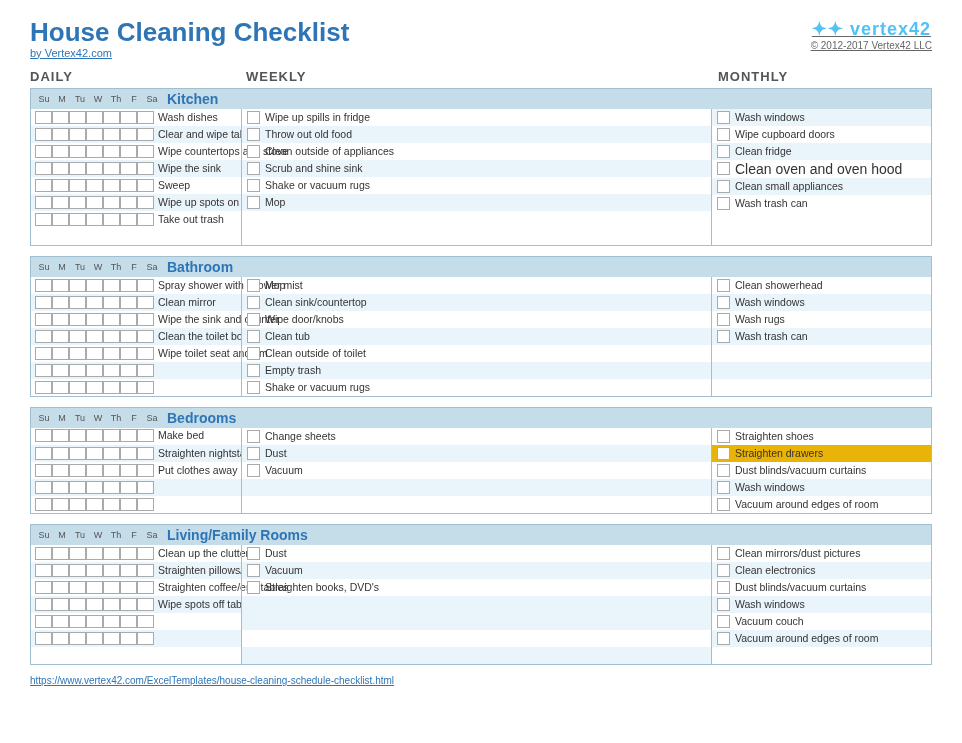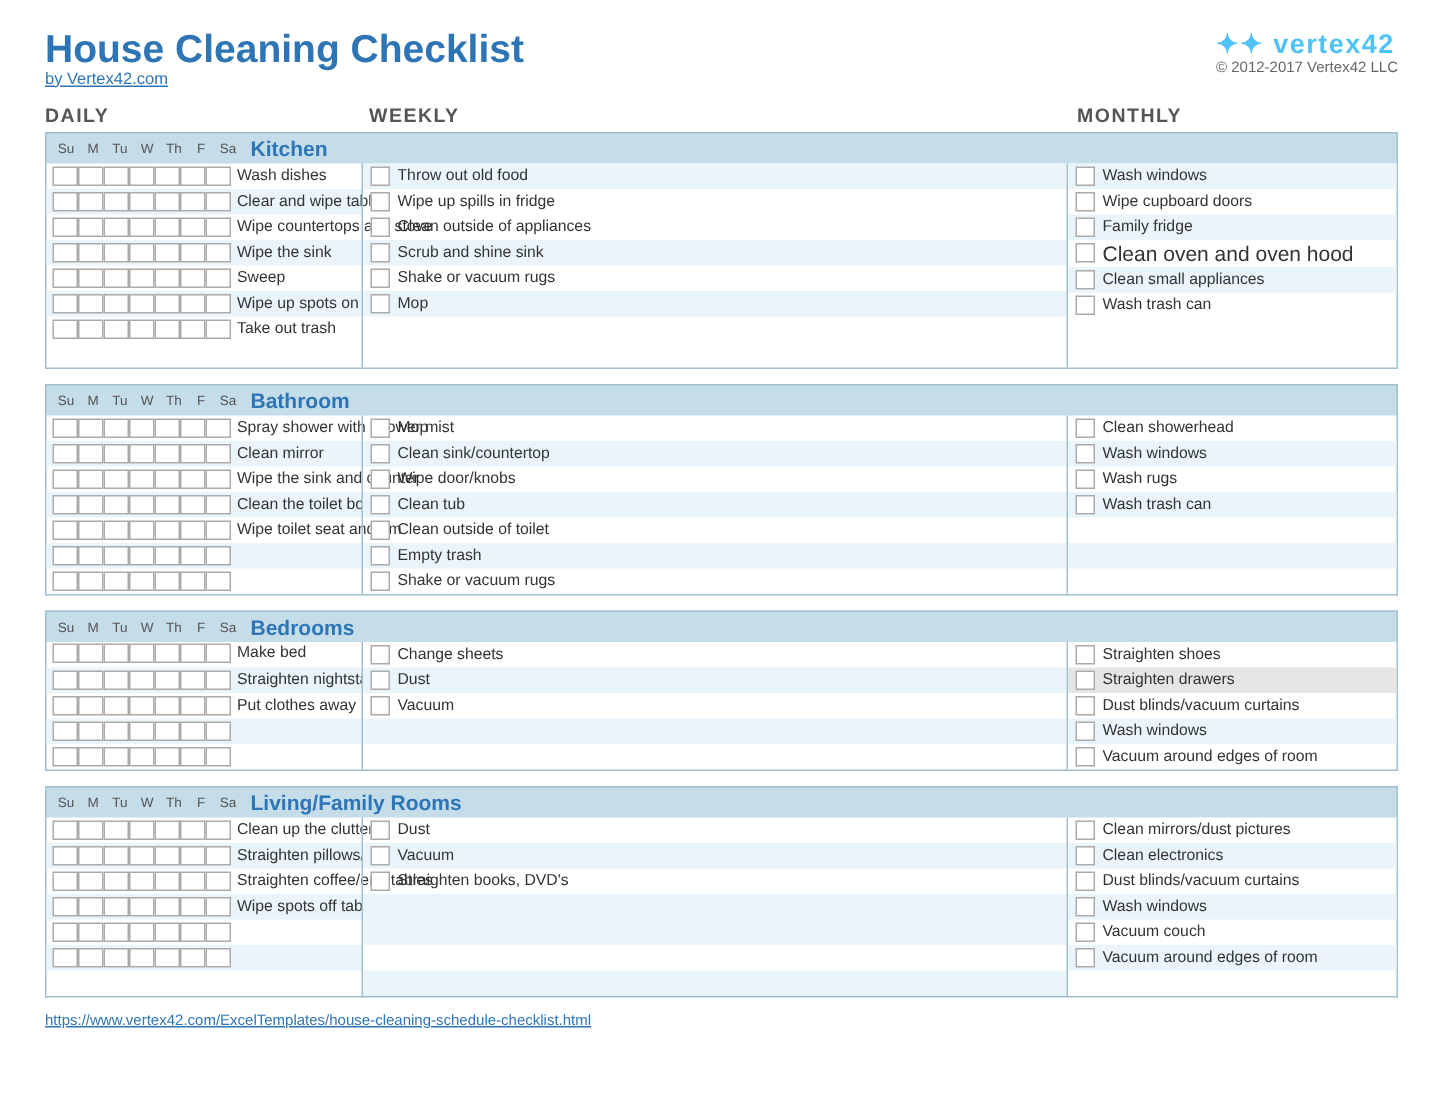--- a/index.html
+++ b/index.html
@@ -23,23 +23,24 @@
       color: #2e75b6;
       font-weight: bold;
       line-height: 1.1;
     }
     .title-block a {
       font-size: 11px;
       color: #2e75b6;
       text-decoration: underline;
     }
     .logo-block {
-      text-align: left;
+      text-align: center;
       font-size: 10px;
       color: #666;
+      text-decoration: underline;
     }
     .logo-text {
       font-size: 18px;
       color: #2e75b6;
       font-weight: bold;
       letter-spacing: 1px;
     }
     .logo-text span { color: #4fc3f7; }
 
     .footer-url {
@@ -165,27 +166,27 @@
               <span style="width: 17px; height: 13px; border: 1px solid rgb(170, 170, 170); background: rgb(255, 255, 255); display: inline-block; flex-shrink: 0;"></span>
               <span style="width: 17px; height: 13px; border: 1px solid rgb(170, 170, 170); background: rgb(255, 255, 255); display: inline-block; flex-shrink: 0;"></span>
               <span style="width: 17px; height: 13px; border: 1px solid rgb(170, 170, 170); background: rgb(255, 255, 255); display: inline-block; flex-shrink: 0;"></span>
               <span style="width: 17px; height: 13px; border: 1px solid rgb(170, 170, 170); background: rgb(255, 255, 255); display: inline-block; flex-shrink: 0;"></span>
               <span style="width: 17px; height: 13px; border: 1px solid rgb(170, 170, 170); background: rgb(255, 255, 255); display: inline-block; flex-shrink: 0;"></span>
             </div>
             <span style="font-size: 10.5px; color: rgb(51, 51, 51); white-space: nowrap;">Take out trash</span>
           </div>
         </div>
         <div style="border-left: 1px solid rgb(160, 191, 208);">
+          <div style="display: flex; align-items: center; min-height: 17px; padding: 1px 5px;">
+            <span style="width: 13px; height: 13px; border: 1px solid rgb(170, 170, 170); background: rgb(255, 255, 255); display: inline-block; flex-shrink: 0; margin-right: 5px;"></span>
+            <span style="font-size: 10.5px; color: rgb(51, 51, 51);">Wipe up spills in fridge</span>
+          </div>
           <div style="display: flex; align-items: center; min-height: 17px; padding: 1px 5px; background: rgb(234, 244, 251);">
             <span style="width: 13px; height: 13px; border: 1px solid rgb(170, 170, 170); background: rgb(255, 255, 255); display: inline-block; flex-shrink: 0; margin-right: 5px;"></span>
             <span style="font-size: 10.5px; color: rgb(51, 51, 51);">Throw out old food</span>
-          </div>
-          <div style="display: flex; align-items: center; min-height: 17px; padding: 1px 5px;">
-            <span style="width: 13px; height: 13px; border: 1px solid rgb(170, 170, 170); background: rgb(255, 255, 255); display: inline-block; flex-shrink: 0; margin-right: 5px;"></span>
-            <span style="font-size: 10.5px; color: rgb(51, 51, 51);">Wipe up spills in fridge</span>
           </div>
           <div style="display: flex; align-items: center; min-height: 17px; padding: 1px 5px;">
             <span style="width: 13px; height: 13px; border: 1px solid rgb(170, 170, 170); background: rgb(255, 255, 255); display: inline-block; flex-shrink: 0; margin-right: 5px;"></span>
             <span style="font-size: 10.5px; color: rgb(51, 51, 51);">Clean outside of appliances</span>
           </div>
           <div style="display: flex; align-items: center; min-height: 17px; padding: 1px 5px; background: rgb(234, 244, 251);">
             <span style="width: 13px; height: 13px; border: 1px solid rgb(170, 170, 170); background: rgb(255, 255, 255); display: inline-block; flex-shrink: 0; margin-right: 5px;"></span>
             <span style="font-size: 10.5px; color: rgb(51, 51, 51);">Scrub and shine sink</span>
           </div>
           <div style="display: flex; align-items: center; min-height: 17px; padding: 1px 5px;">
@@ -203,21 +204,21 @@
           <div style="display: flex; align-items: center; min-height: 17px; padding: 1px 5px; background: rgb(234, 244, 251);">
             <span style="width: 13px; height: 13px; border: 1px solid rgb(170, 170, 170); background: rgb(255, 255, 255); display: inline-block; flex-shrink: 0; margin-right: 5px;"></span>
             <span style="font-size: 10.5px; color: rgb(51, 51, 51);">Wash windows</span>
           </div>
           <div style="display: flex; align-items: center; min-height: 17px; padding: 1px 5px;">
             <span style="width: 13px; height: 13px; border: 1px solid rgb(170, 170, 170); background: rgb(255, 255, 255); display: inline-block; flex-shrink: 0; margin-right: 5px;"></span>
             <span style="font-size: 10.5px; color: rgb(51, 51, 51);">Wipe cupboard doors</span>
           </div>
           <div style="display: flex; align-items: center; min-height: 17px; padding: 1px 5px; background: rgb(234, 244, 251);">
             <span style="width: 13px; height: 13px; border: 1px solid rgb(170, 170, 170); background: rgb(255, 255, 255); display: inline-block; flex-shrink: 0; margin-right: 5px;"></span>
-            <span style="font-size: 10.5px; color: rgb(51, 51, 51);">Family fridge</span>
+            <span style="font-size: 10.5px; color: rgb(51, 51, 51);">Clean fridge</span>
           </div>
           <div style="display: flex; align-items: center; min-height: 17px; padding: 1px 5px;">
             <span style="width: 13px; height: 13px; border: 1px solid rgb(170, 170, 170); background: rgb(255, 255, 255); display: inline-block; flex-shrink: 0; margin-right: 5px;"></span>
             <span style="font-size: 14px; color: rgb(51, 51, 51);">Clean oven and oven hood</span>
           </div>
           <div style="display: flex; align-items: center; min-height: 17px; padding: 1px 5px; background: rgb(234, 244, 251);">
             <span style="width: 13px; height: 13px; border: 1px solid rgb(170, 170, 170); background: rgb(255, 255, 255); display: inline-block; flex-shrink: 0; margin-right: 5px;"></span>
             <span style="font-size: 10.5px; color: rgb(51, 51, 51);">Clean small appliances</span>
           </div>
           <div style="display: flex; align-items: center; min-height: 17px; padding: 1px 5px;">
@@ -466,21 +467,21 @@
             <span style="font-size: 10.5px; color: rgb(51, 51, 51);">Vacuum</span>
           </div>
           <div style="display: flex; align-items: center; min-height: 17px; padding: 1px 5px; background: rgb(234, 244, 251);"></div>
           <div style="display: flex; align-items: center; min-height: 17px; padding: 1px 5px;"></div>
         </div>
         <div style="border-left: 1px solid rgb(160, 191, 208);">
           <div style="display: flex; align-items: center; min-height: 17px; padding: 1px 5px;">
             <span style="width: 13px; height: 13px; border: 1px solid rgb(170, 170, 170); background: rgb(255, 255, 255); display: inline-block; flex-shrink: 0; margin-right: 5px;"></span>
             <span style="font-size: 10.5px; color: rgb(51, 51, 51);">Straighten shoes</span>
           </div>
-          <div style="display: flex; align-items: center; min-height: 17px; padding: 1px 5px; background: #e5e5e5;">
+          <div style="display: flex; align-items: center; min-height: 17px; padding: 1px 5px; background: #eab308;">
             <span style="width: 13px; height: 13px; border: 1px solid rgb(170, 170, 170); background: rgb(255, 255, 255); display: inline-block; flex-shrink: 0; margin-right: 5px;"></span>
             <span style="font-size: 10.5px; color: rgb(51, 51, 51);">Straighten drawers</span>
           </div>
           <div style="display: flex; align-items: center; min-height: 17px; padding: 1px 5px;">
             <span style="width: 13px; height: 13px; border: 1px solid rgb(170, 170, 170); background: rgb(255, 255, 255); display: inline-block; flex-shrink: 0; margin-right: 5px;"></span>
             <span style="font-size: 10.5px; color: rgb(51, 51, 51);">Dust blinds/vacuum curtains</span>
           </div>
           <div style="display: flex; align-items: center; min-height: 17px; padding: 1px 5px; background: rgb(234, 244, 251);">
             <span style="width: 13px; height: 13px; border: 1px solid rgb(170, 170, 170); background: rgb(255, 255, 255); display: inline-block; flex-shrink: 0; margin-right: 5px;"></span>
             <span style="font-size: 10.5px; color: rgb(51, 51, 51);">Wash windows</span>

